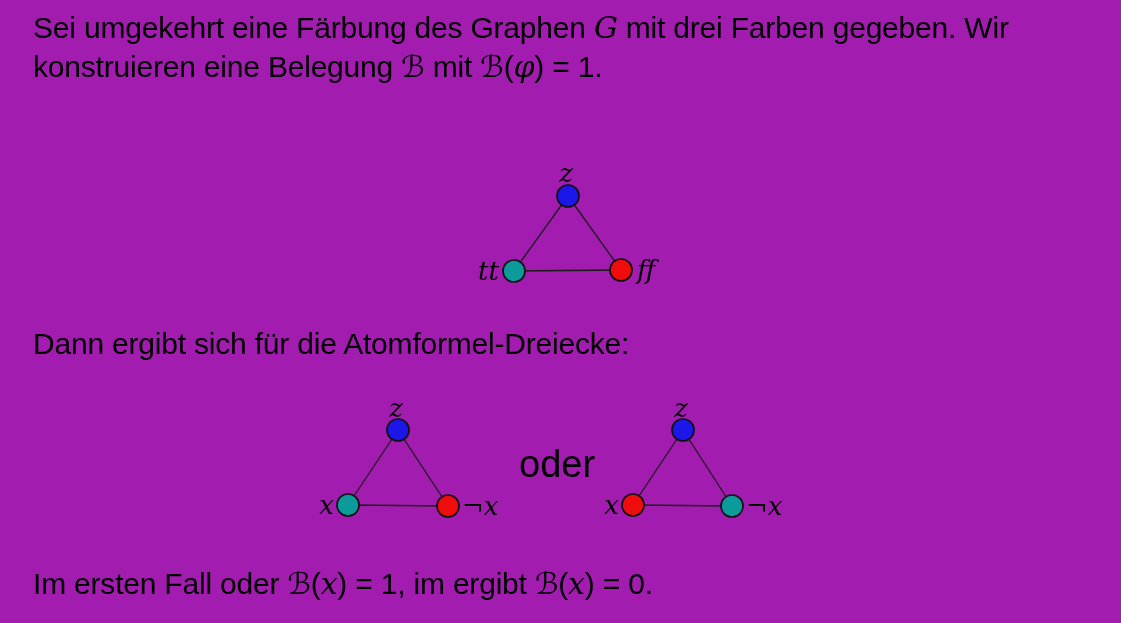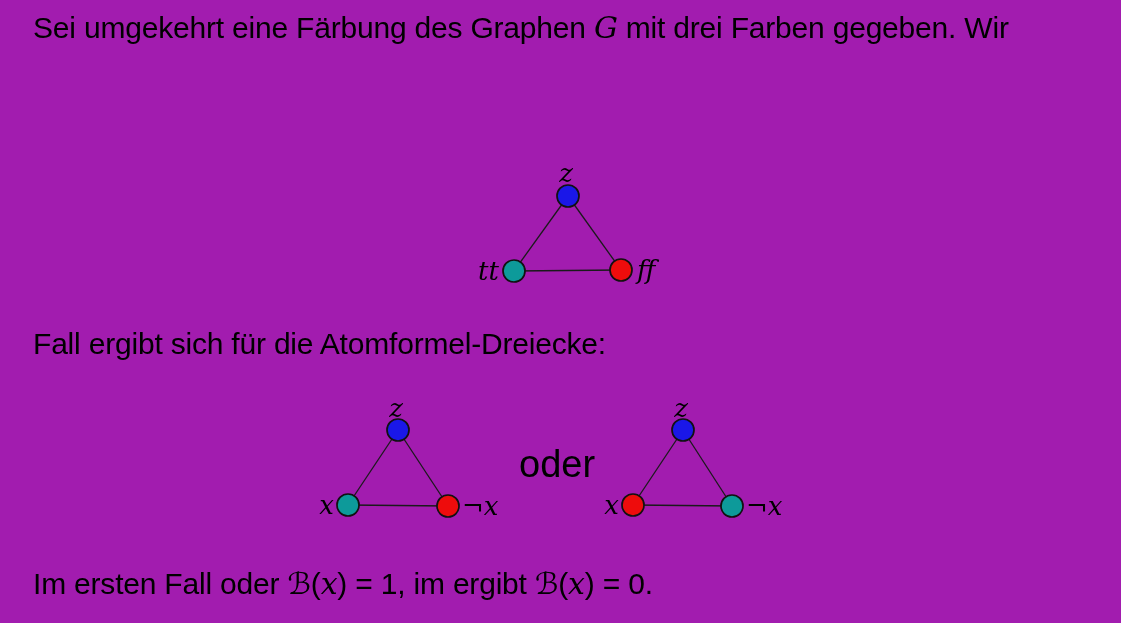--- a/index.html
+++ b/index.html
@@ -42,34 +42,35 @@
     font-size: 38px;
     color: #000000;
   }
 </style>
 </head>
 <body>
 
 <div class="slide">
 
   <div class="tline" style="left:33px; top:11px;"><span>Sei umgekehrt eine Färbung des Graphen </span><span class="run-it">G</span><span> mit drei Farben gegeben. Wir</span></div>
+  <div class="tline" style="left:33px; top:50px;"><span>konstruieren eine Belegung </span><span class="run-cal">ℬ</span><span> mit </span><span class="run-cal">ℬ</span><span>(</span><span class="run-it">φ</span><span>) = 1.</span></div>
 
   <svg class="tri-svg" style="left:440px; top:155px;" width="260" height="145" viewBox="0 0 260 145">
     <line class="tri-edge" x1="128" y1="41" x2="74" y2="116"></line>
     <line class="tri-edge" x1="128" y1="41" x2="181" y2="115"></line>
     <line class="tri-edge" x1="74" y1="116" x2="181" y2="115"></line>
     <circle class="tri-node" cx="128" cy="41" r="11" fill="#1a17e8"></circle>
     <circle class="tri-node" cx="74" cy="116" r="11" fill="#0d9a9a"></circle>
     <circle class="tri-node" cx="181" cy="115" r="11" fill="#ee0c0c"></circle>
     <text x="126" y="27" text-anchor="middle">z</text>
     <text x="59" y="125" text-anchor="end">tt</text>
     <text x="197" y="124" text-anchor="start">ff</text>
   </svg>
 
-  <div class="tline" style="left:33px; top:327px;"><span>Fall ergibt sich für die Atomformel-Dreiecke:</span></div>
+  <div class="tline" style="left:33px; top:327px;"><span>Dann ergibt sich für die Atomformel-Dreiecke:</span></div>
 
   <svg class="tri-svg" style="left:285px; top:391px;" width="230" height="140" viewBox="0 0 230 140">
     <line class="tri-edge" x1="113" y1="39" x2="63" y2="114"></line>
     <line class="tri-edge" x1="113" y1="39" x2="163" y2="115"></line>
     <line class="tri-edge" x1="63" y1="114" x2="163" y2="115"></line>
     <circle class="tri-node" cx="113" cy="39" r="11" fill="#1a17e8"></circle>
     <circle class="tri-node" cx="63" cy="114" r="11" fill="#0d9a9a"></circle>
     <circle class="tri-node" cx="163" cy="115" r="11" fill="#ee0c0c"></circle>
     <text x="111" y="26" text-anchor="middle">z</text>
     <text x="49" y="123" text-anchor="end">x</text>

